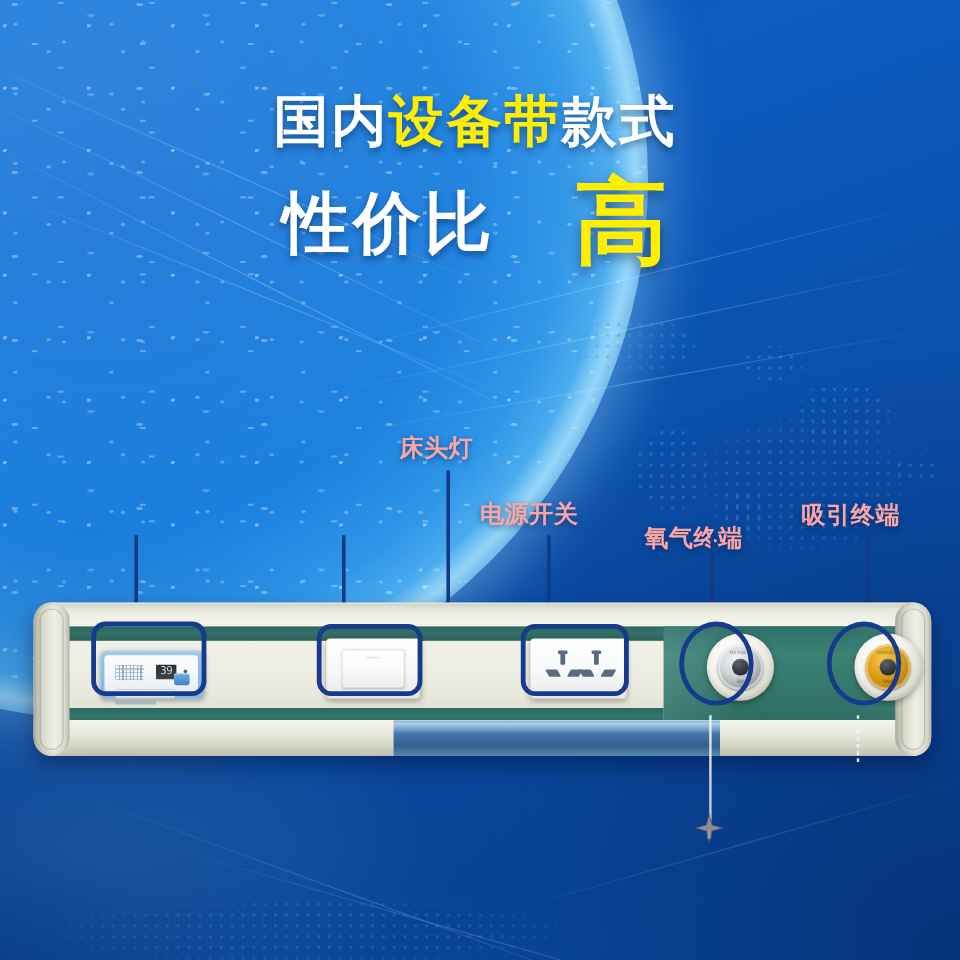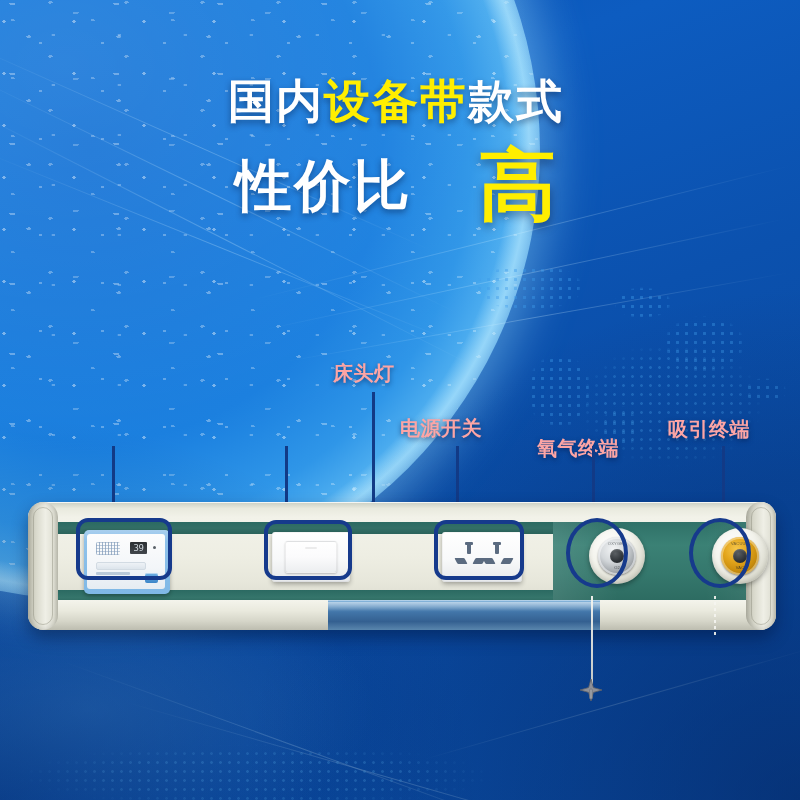--- a/index.html
+++ b/index.html
@@ -189,21 +189,21 @@
   .cap.right{right:0;}
   .cap:before{
     content:"";position:absolute;left:5px;top:5px;right:5px;bottom:5px;border-radius:12px;
     border:1px solid rgba(140,140,125,.45);
   }
 
   
   .dev{position:absolute;}
 
   
-  .intercom{left:56px;top:28px;width:86px;height:64px;}
+  .intercom{left:56px;top:40px;width:86px;height:40px;}
   .ic-shell{
     position:absolute;inset:0;border-radius:5px;
     background:linear-gradient(180deg,#a9cfee 0%,#8fc2ea 18%,#7fb8e6 100%);
     box-shadow:0 2px 4px rgba(0,0,0,.3);
   }
   .ic-face{
     position:absolute;left:3px;top:4px;right:5px;bottom:5px;border-radius:3px;
     background:linear-gradient(180deg,#fdfdfd 0%,#f3f6f9 60%,#e6ecf2 100%);
   }
   .ic-grille{

